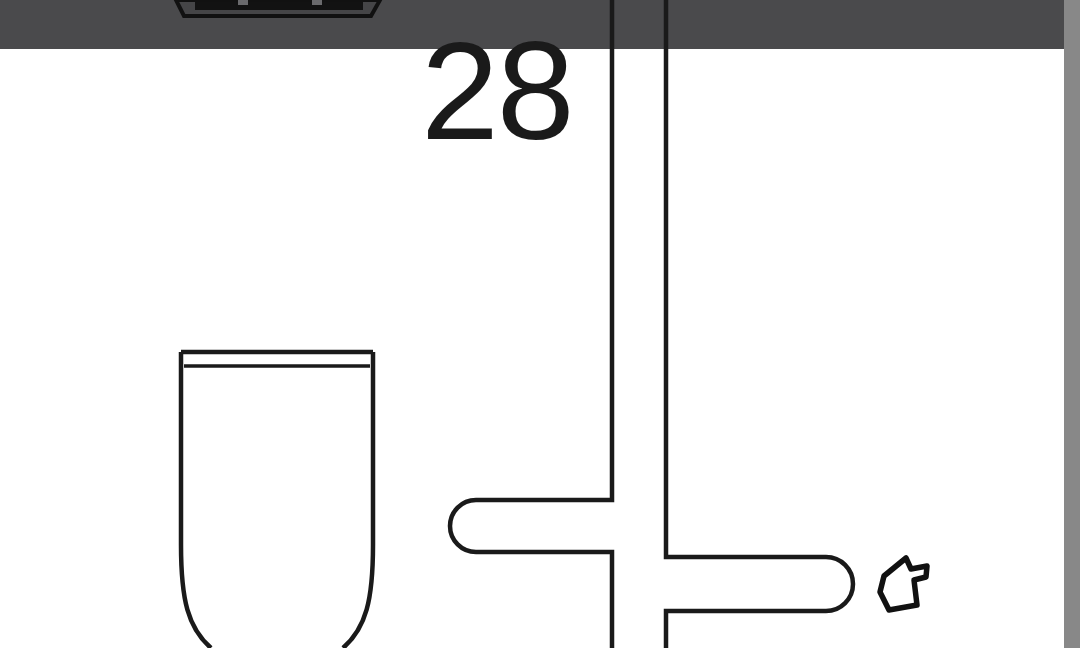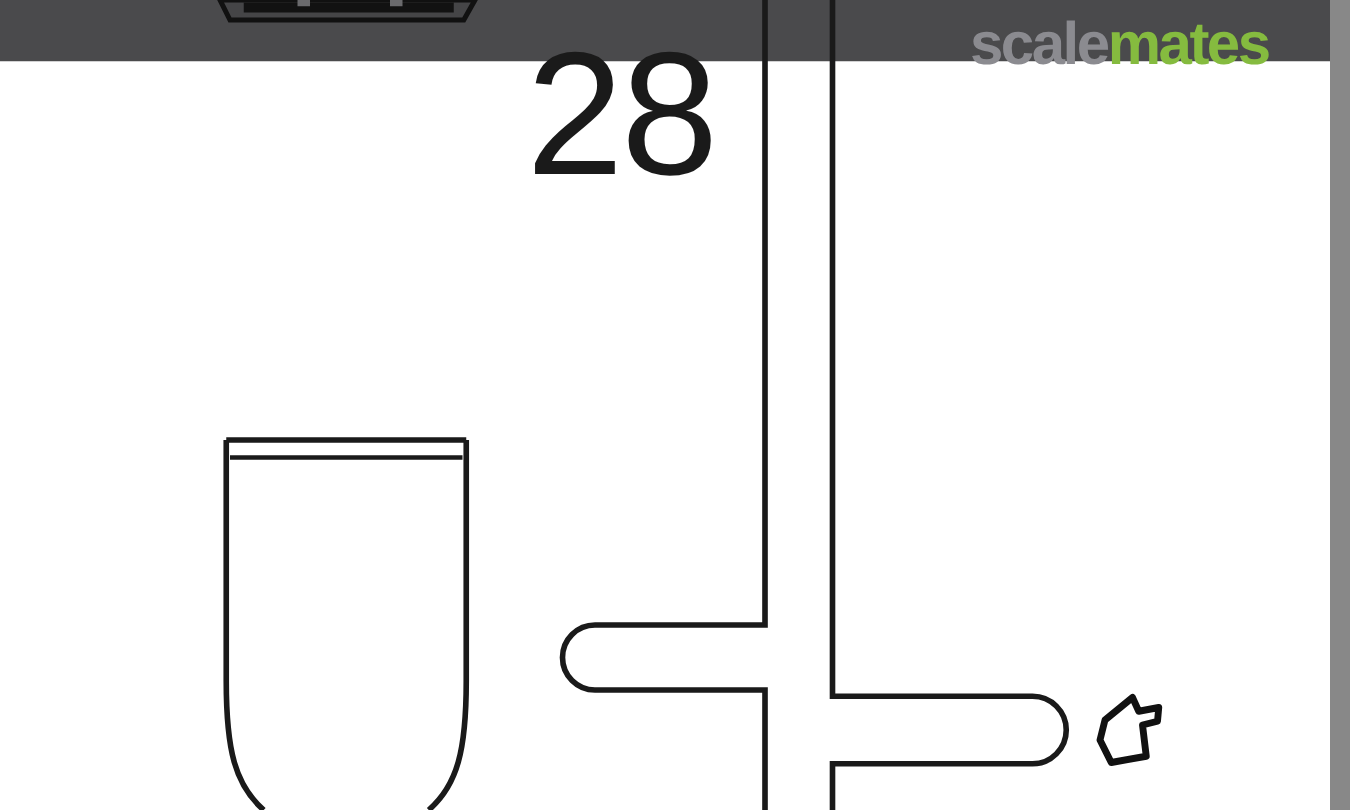--- a/index.html
+++ b/index.html
@@ -78,17 +78,14 @@
       <path d="M 184 366 H 370" fill="none" stroke="var(--line-art,#1a1a1a)" stroke-width="3.5"></path>
       <path d="M 181 352 V 545 C 181 600 188 628 211 648" fill="none" stroke="var(--line-art,#1a1a1a)" stroke-width="4.5"></path>
       <path d="M 373 352 V 545 C 373 600 366 628 343 648" fill="none" stroke="var(--line-art,#1a1a1a)" stroke-width="4.5"></path>
     </g>
 
     <path d="M 884 576 L 906 558 L 911 569 L 927 566 L 926 577 L 914 580 L 917 605 L 889 610 L 880 592 Z" fill="#ffffff" stroke="#111" stroke-width="5.5" stroke-linejoin="round"></path>
   </svg>
 
   <div class="callout callout-28">28</div>
 
-  <div class="watermark">
-    <span class="wm-scale">scale</span><span class="wm-mates">mates</span>
-  </div>
 
 </div>
 
 </body></html>

